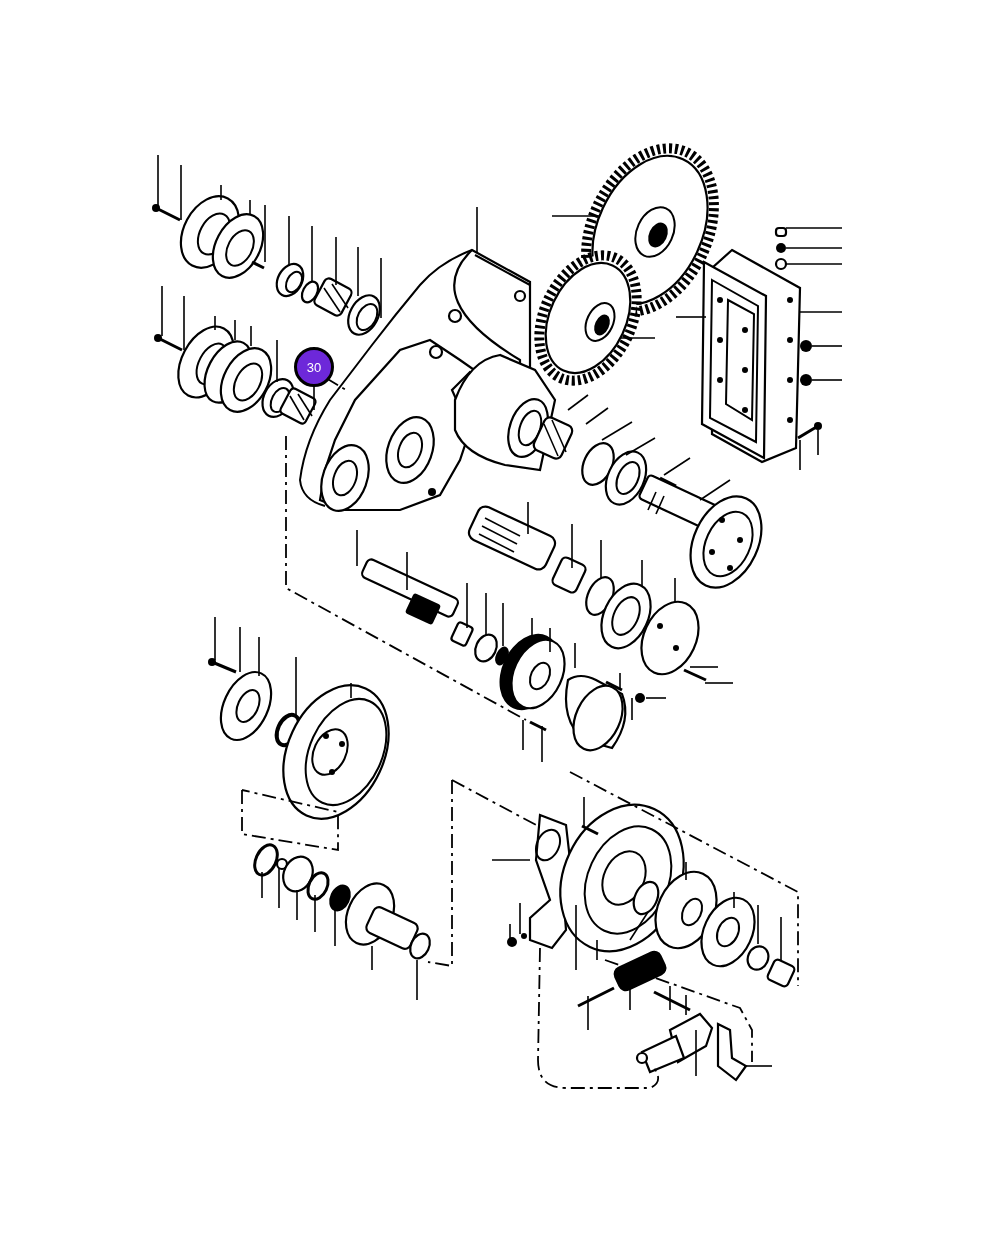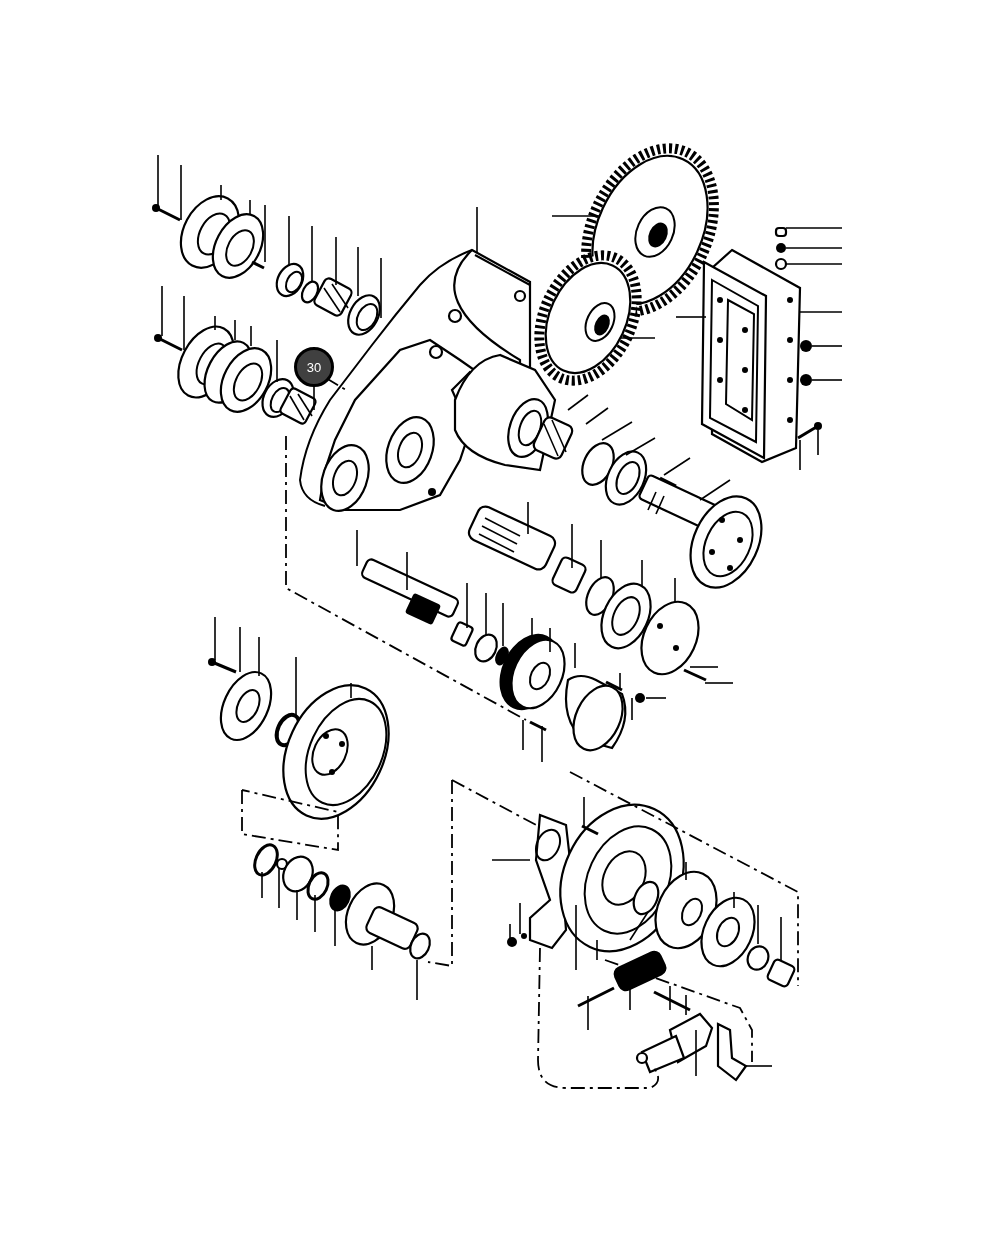--- a/index.html
+++ b/index.html
@@ -338,15 +338,15 @@
     <line class="lnt" x1="670" y1="986" x2="670" y2="1010"></line>
     <line class="lnt" x1="686" y1="995" x2="686" y2="1015"></line>
     <line class="lnt" x1="696" y1="1030" x2="696" y2="1076"></line>
     <line class="lnt" x1="744" y1="1066" x2="772" y2="1066"></line>
   </g>
 
   <line class="lnt" x1="314" y1="387" x2="314" y2="410"></line>
   <line class="dash" x1="326" y1="378" x2="346" y2="390"></line>
 </svg>
 
-<div class="callout" id="callout-30" style="left:294px; top:347px; width:40px; height:40px; background:#404040;">
+<div class="callout" id="callout-30" style="left:294px; top:347px; width:40px; height:40px; background:#6d28d9;">
   <span>30</span>
 </div>
 
 </body></html>

